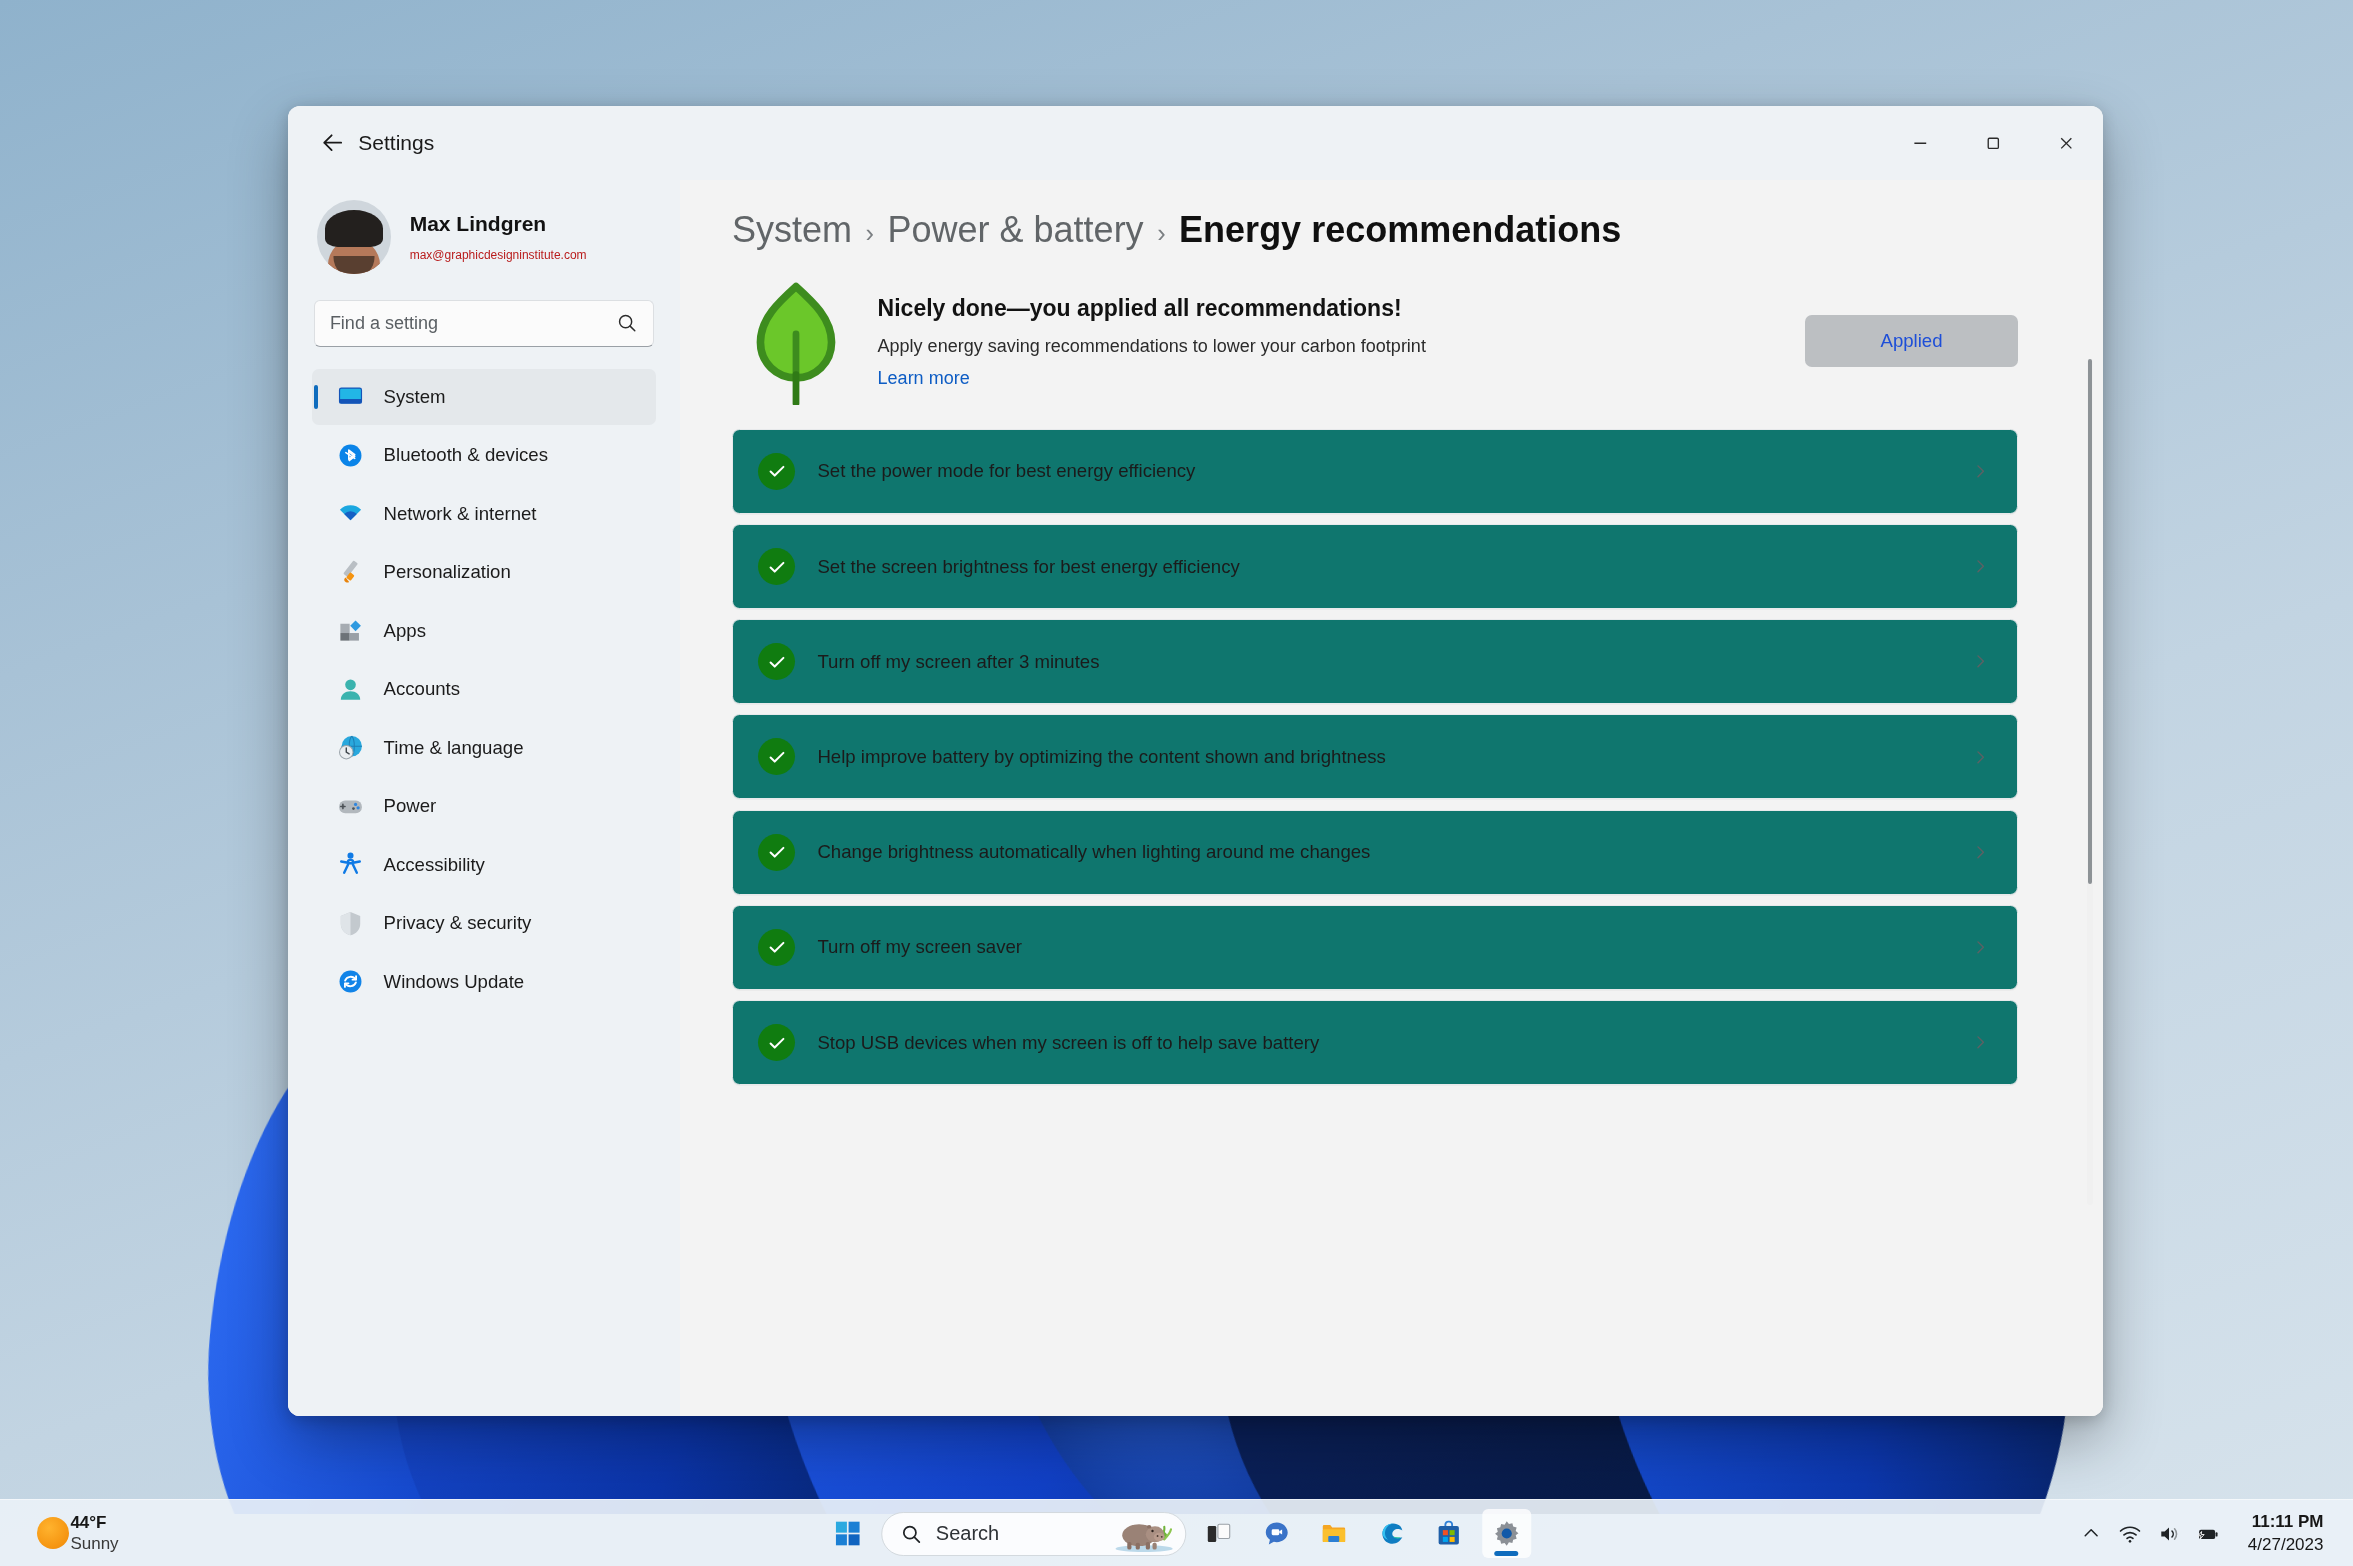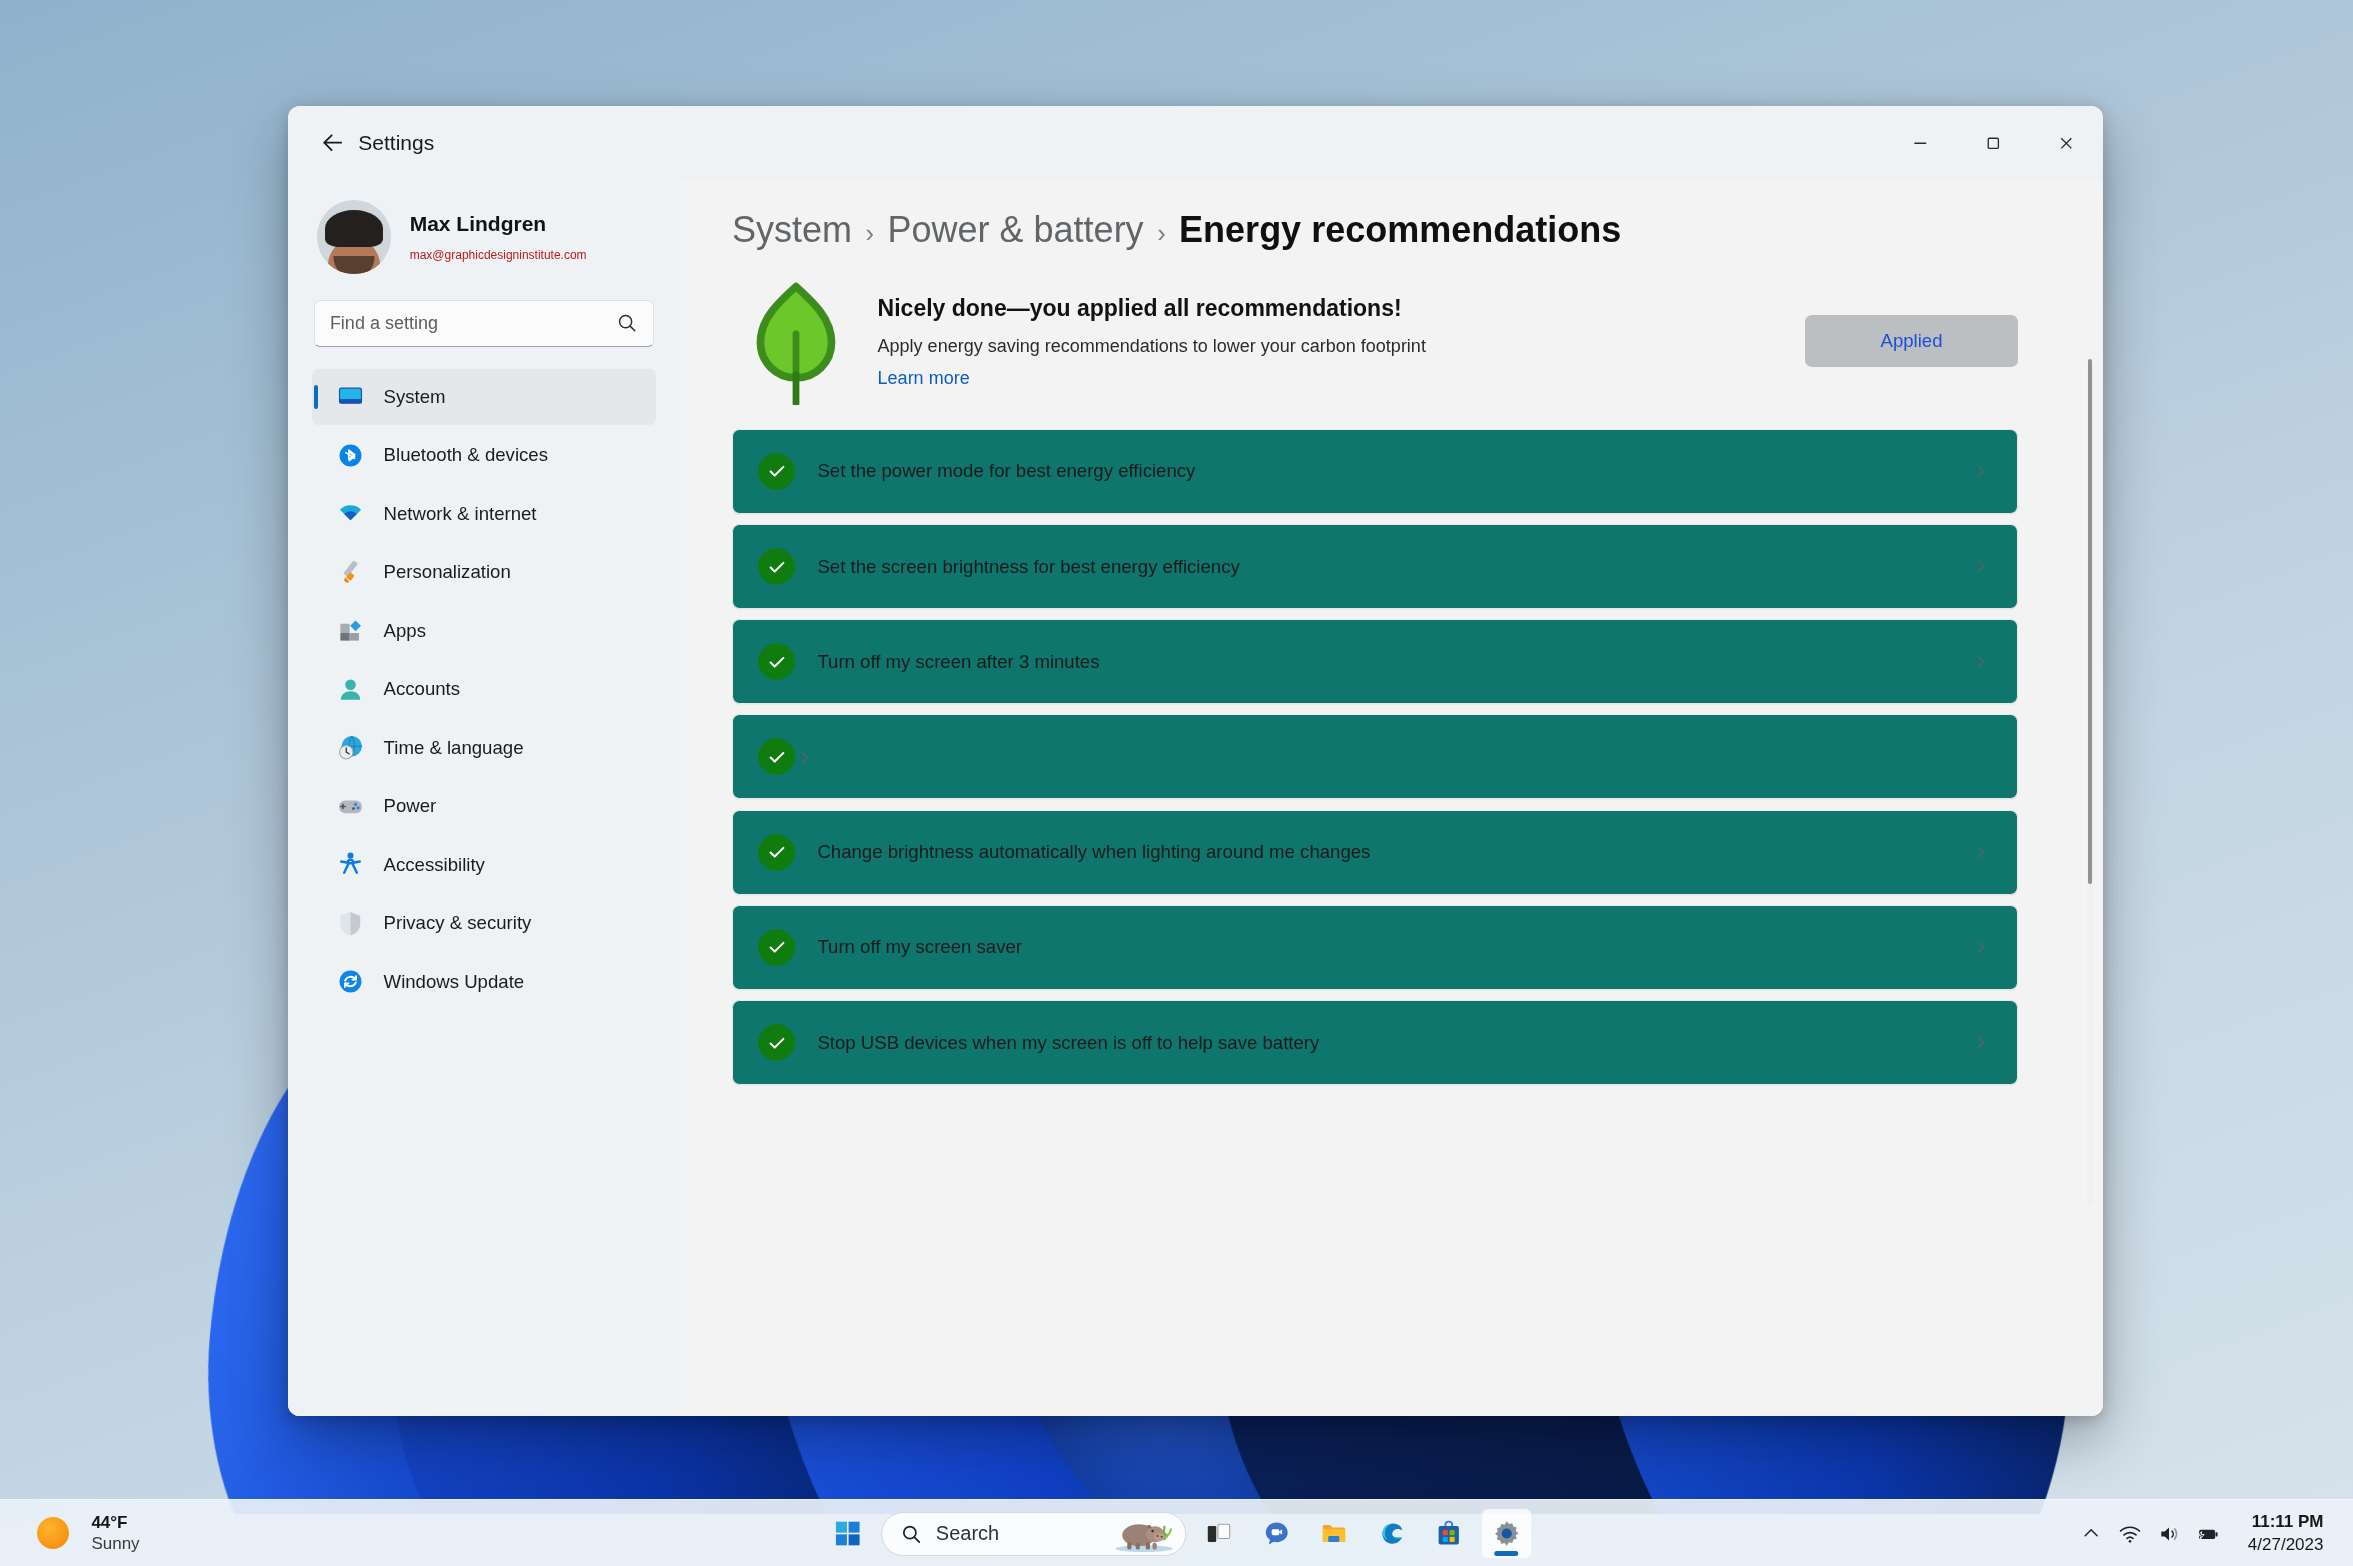--- a/index.html
+++ b/index.html
@@ -299,21 +299,21 @@
     left: 0; bottom: 0;
     width: 2354px; height: 68px;
     background: rgba(234,241,247,.92);
     border-top: 0.8px solid rgba(255,255,255,.5);
     display: flex;
     align-items: center;
   }
   .tb-weather {
     display: flex;
     align-items: center;
-    gap: 22px;
+    gap: 1px;
     margin-left: 25.4px;
     padding: 5.1px 12px;
     border-radius: 6.8px;
     cursor: pointer;
     width: 212px;
   }
   .sun-ico {
     width: 32px; height: 32px; border-radius: 50%;
     background: radial-gradient(circle at 38% 34%, #ffb32e 0%, #f59410 70%, #e8830a 100%);
     flex: none;
@@ -654,20 +654,21 @@
                   </svg>
               </span>
             </div>
 
             <div class="rec-card">
               <span class="check-circle">
                 <svg width="22" height="22" viewBox="0 0 24 24" fill="none">
                     <path d="M5 12.5l4.5 4.5L19 7.5" stroke="#fff" stroke-width="2.2" stroke-linecap="round" stroke-linejoin="round"></path>
                   </svg>
               </span>
+              <span class="rec-label">Help improve battery by optimizing the content shown and brightness</span>
               <span class="rec-chev">
                 <svg width="18.6" height="18.6" viewBox="0 0 24 24" fill="none">
                     <path d="M9 5l7 7-7 7" stroke="#5d6164" stroke-width="1.8" stroke-linecap="round" stroke-linejoin="round"></path>
                   </svg>
               </span>
             </div>
 
             <div class="rec-card">
               <span class="check-circle">
                 <svg width="22" height="22" viewBox="0 0 24 24" fill="none">

